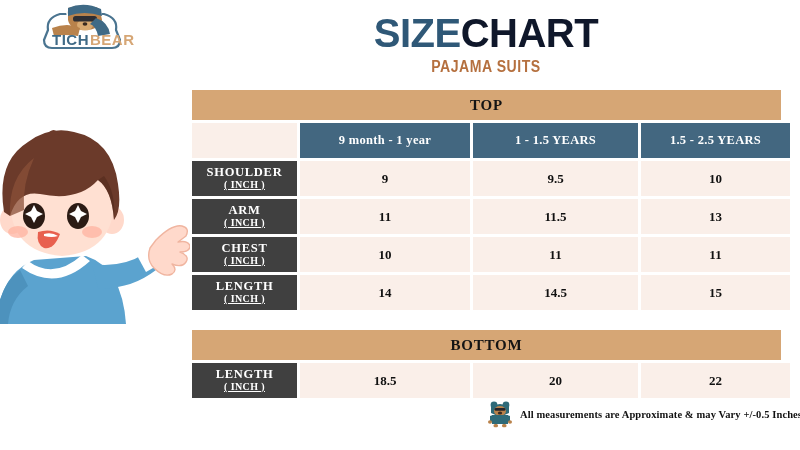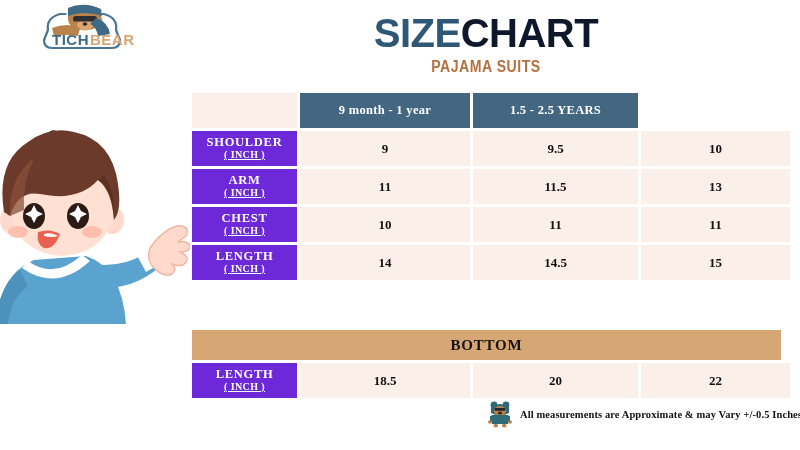--- a/index.html
+++ b/index.html
@@ -99,21 +99,21 @@
 
   .cell-colhead {
     background: #436780;
     color: #ffffff;
     height: 35px;
     font-size: 12.5px;
     letter-spacing: 0.3px;
   }
 
   .cell-rowhead {
-    background: #6d28d9;
+    background: #404040;
     color: #ffffff;
     height: 35px;
     line-height: 1.08;
   }
   .cell-rowhead .rh-name { font-size: 12.5px; letter-spacing: 0.7px; }
   .cell-rowhead .rh-unit { font-size: 10px; letter-spacing: 0.4px; font-weight: bold; text-decoration: underline; }
 
   .cell-val {
     background: #faefe9;
     color: #111111;
@@ -201,23 +201,25 @@
 
     <ellipse cx="24" cy="104" rx="10" ry="6" fill="#ffb3a0" opacity="0.75"></ellipse>
     <ellipse cx="98" cy="104" rx="10" ry="6" fill="#ffb3a0" opacity="0.75"></ellipse>
 
     <path d="M44 104 Q56 100 66 106 Q60 122 50 120 Q42 116 44 104 Z" fill="#e8604f"></path>
     <path d="M50 106 Q58 104 64 108 Q58 110 50 108 Z" fill="#ffffff"></path>
   </svg>
 </div>
 
 <div class="table-wrap table-top">
+  <div class="band">TOP</div>
   <div class="grid">
     <div class="cell cell-blank"></div>
     <div class="cell cell-colhead">9 month - 1 year</div>
+    <div class="cell cell-colhead">1 - 1.5 YEARS</div>
     <div class="cell cell-colhead">1.5 - 2.5 YEARS</div>
   </div>
   <div class="grid">
     <div class="cell cell-rowhead">
       <span class="rh-name">SHOULDER</span>
       <span class="rh-unit">( INCH )</span>
     </div>
     <div class="cell cell-val">9</div>
     <div class="cell cell-val">9.5</div>
     <div class="cell cell-val">10</div>

